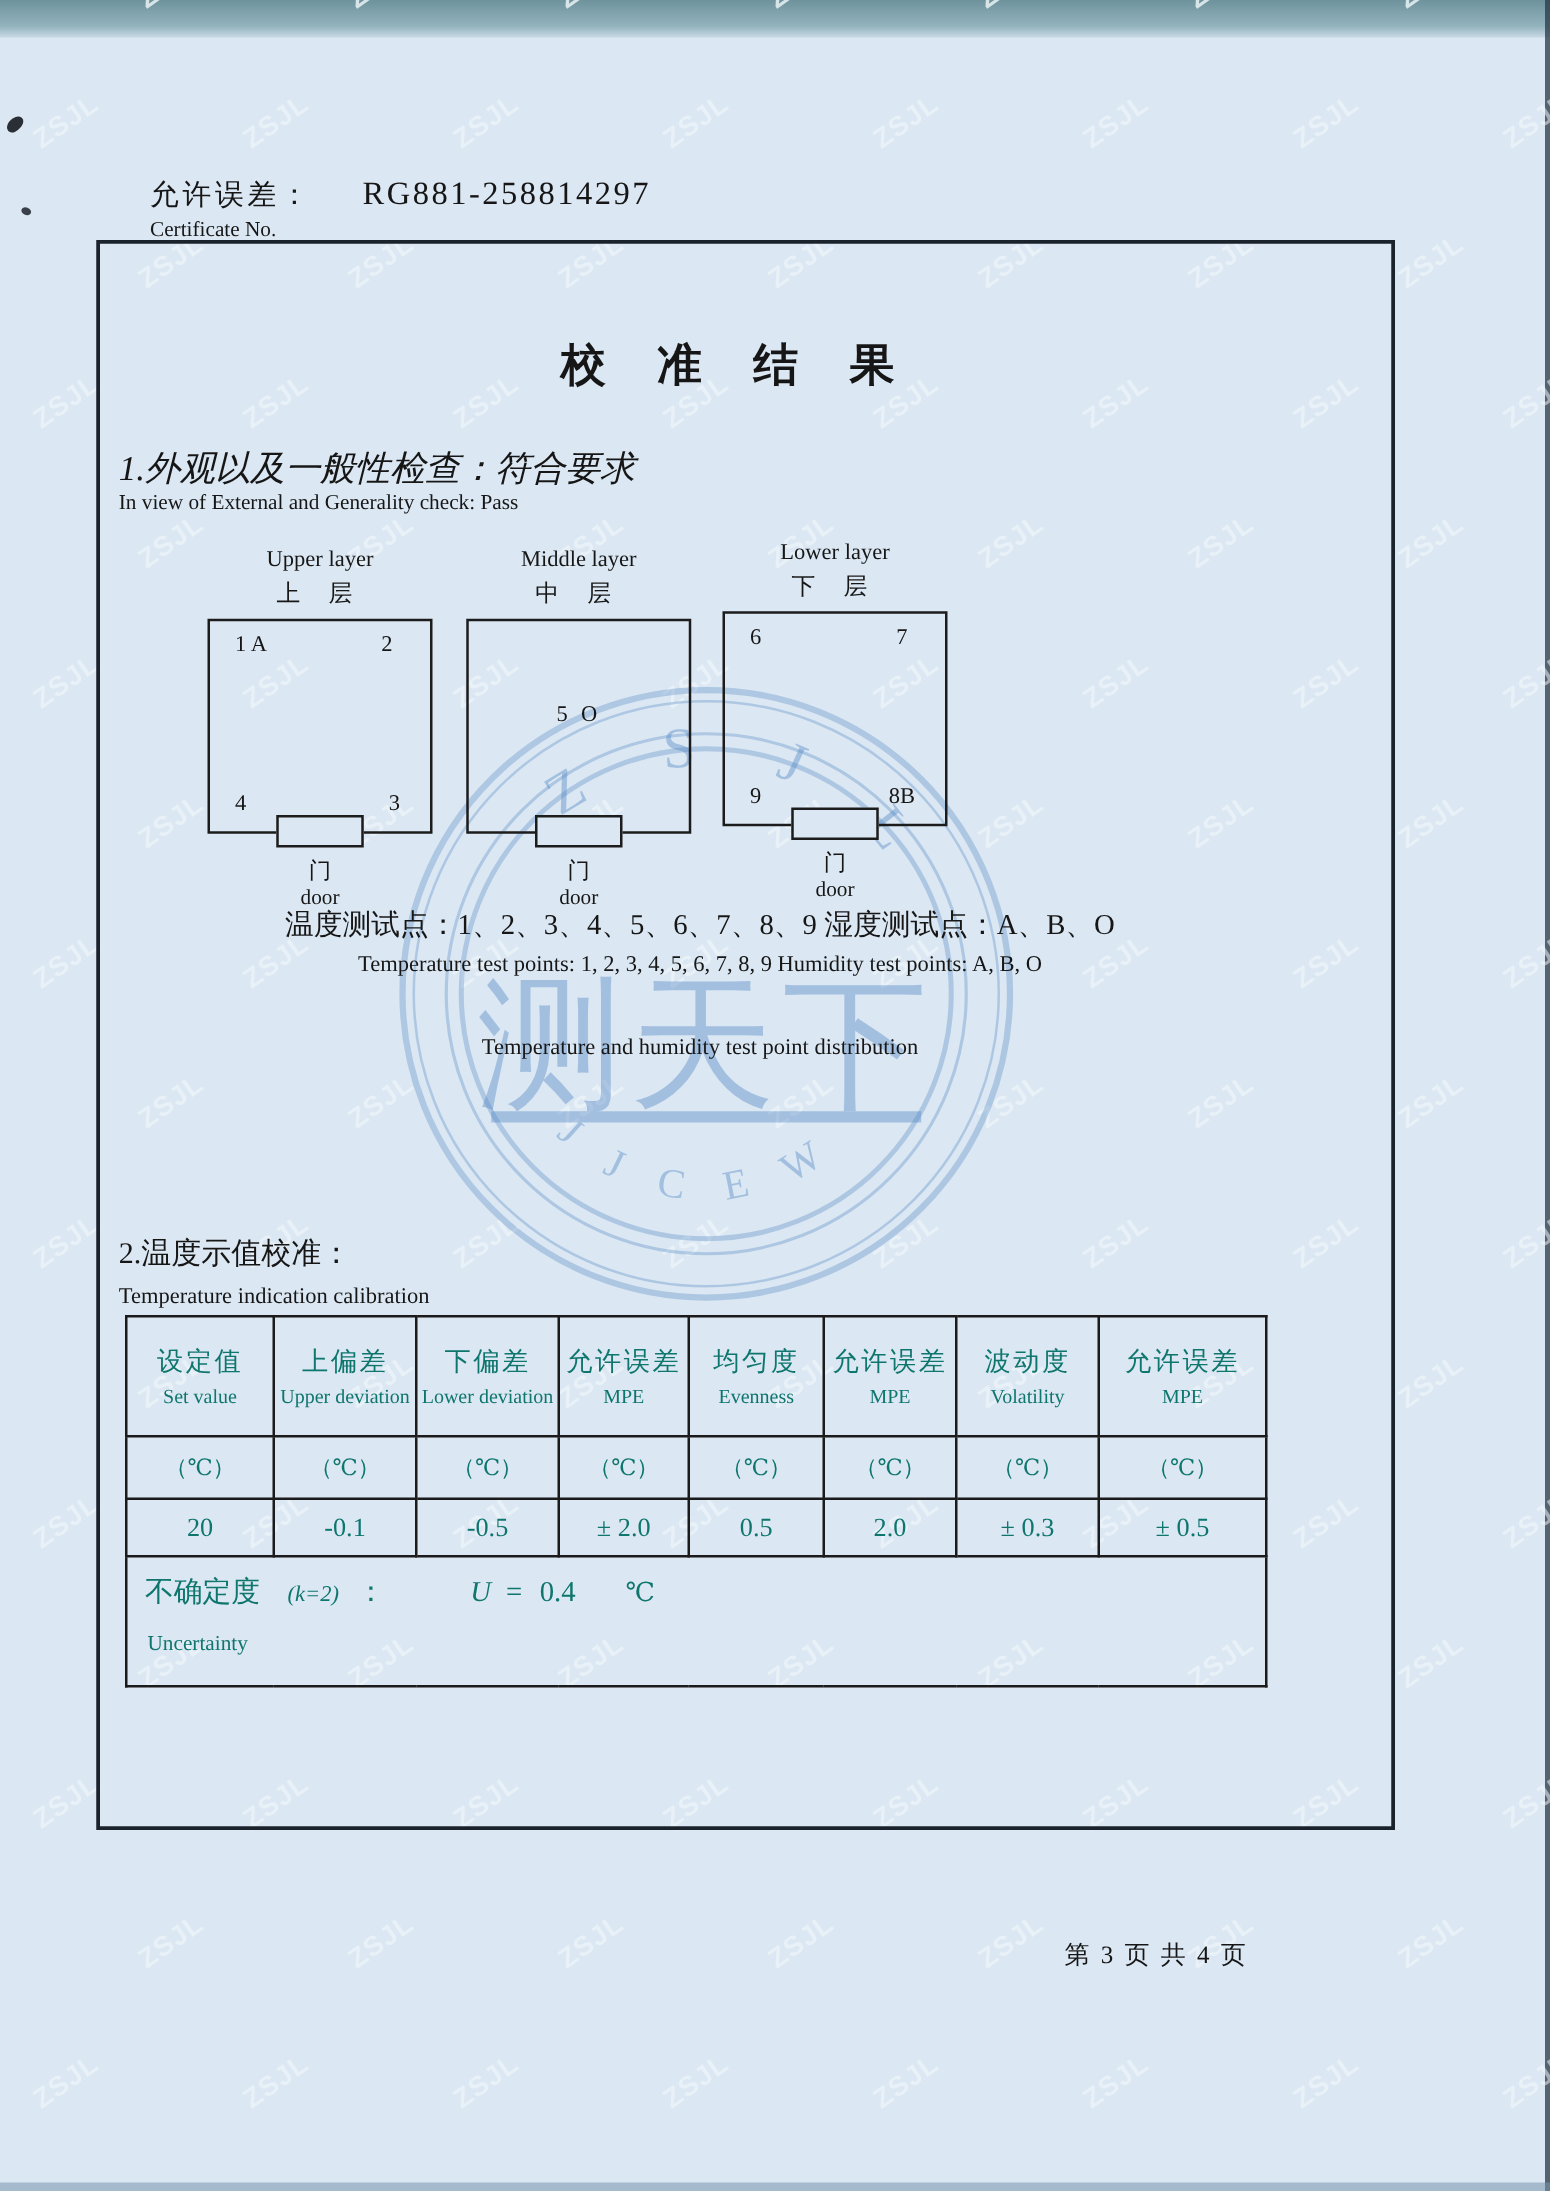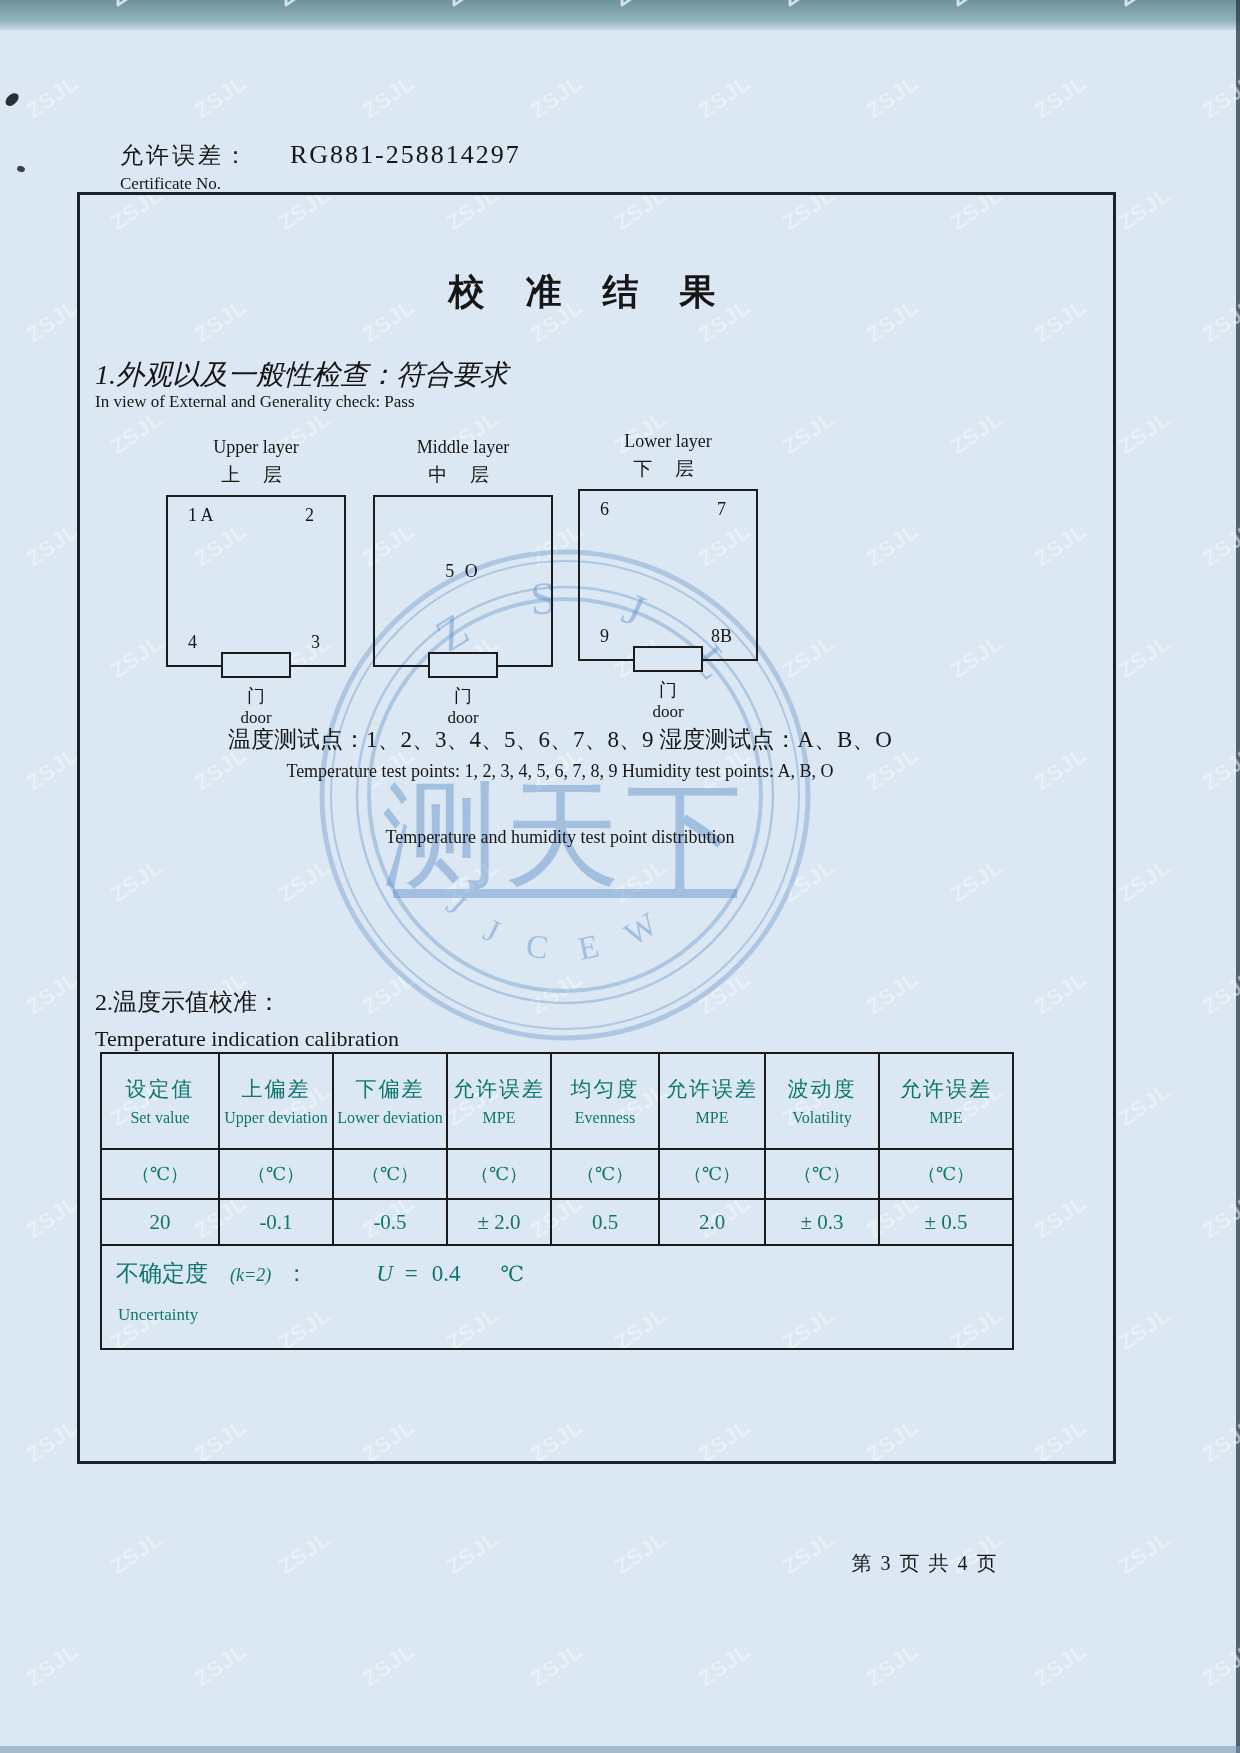--- a/index.html
+++ b/index.html
@@ -56,21 +56,21 @@
   .door-zh{margin-top:17px;font-size:18px;}
   .door-en{font-size:17px;}
   
   .cline{left:60px;width:1000px;text-align:center;}
   .tp-zh{top:724px;font-size:23px;}
   .tp-en{top:761px;font-size:18px;}
   .dist-zh{top:792px;font-size:23px;letter-spacing:1px;}
   .dist-en{top:827px;font-size:18px;}
   
   .sec2-zh{left:95px;top:986px;font-size:24px;}
-  .sec2-en{left:95px;top:1026px;font-size:22px;}
+  .sec2-en{left:95px;top:1026px;font-size:18px;}
   
   .cal-table{position:absolute;left:100px;top:1052px;width:912px;border-collapse:collapse;
     table-layout:fixed;text-align:center;color:#0f766e;}
   .cal-table td{border:2px solid #1b1b1b;padding:0;vertical-align:middle;}
   .row-head td{height:94px;}
   .th-zh{display:block;font-size:21px;letter-spacing:2px;}
   .th-en{display:block;font-size:16px;margin-top:6px;line-height:1.15;}
   .row-units td{height:48px;font-size:18px;}
   .row-values td{height:44px;font-size:21px;}
   .row-unc td{height:102px;text-align:left;vertical-align:top;}

